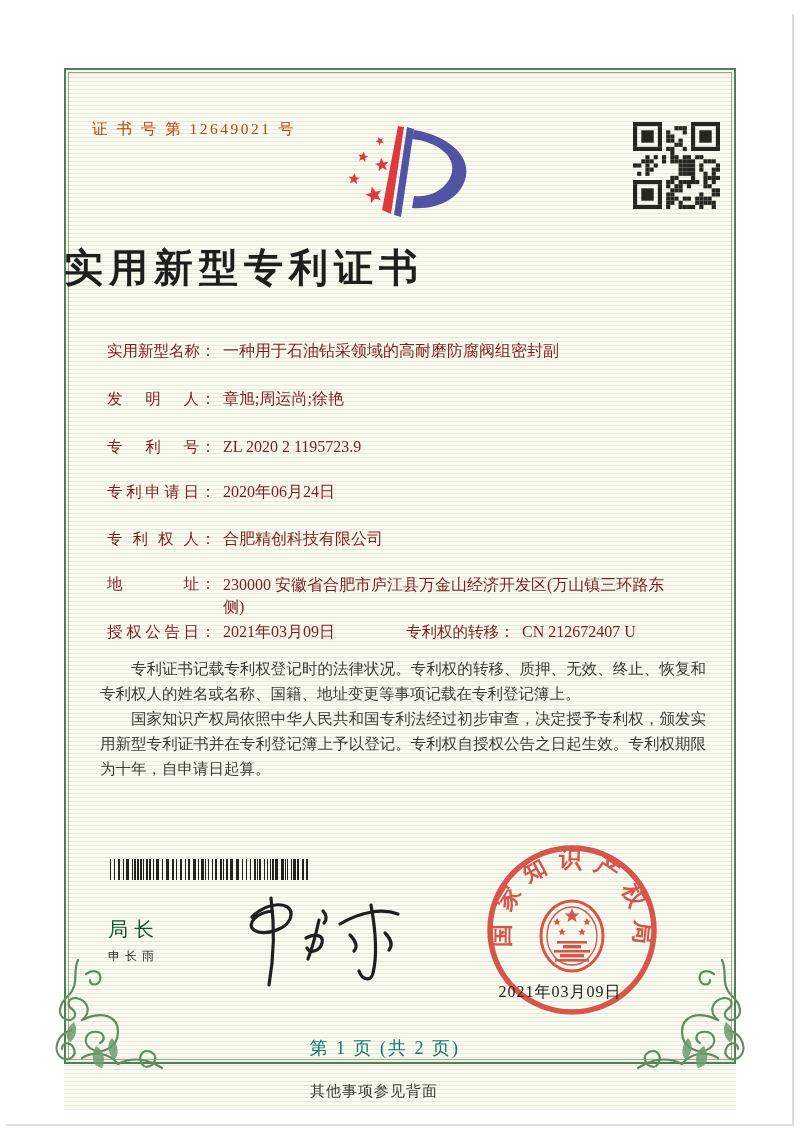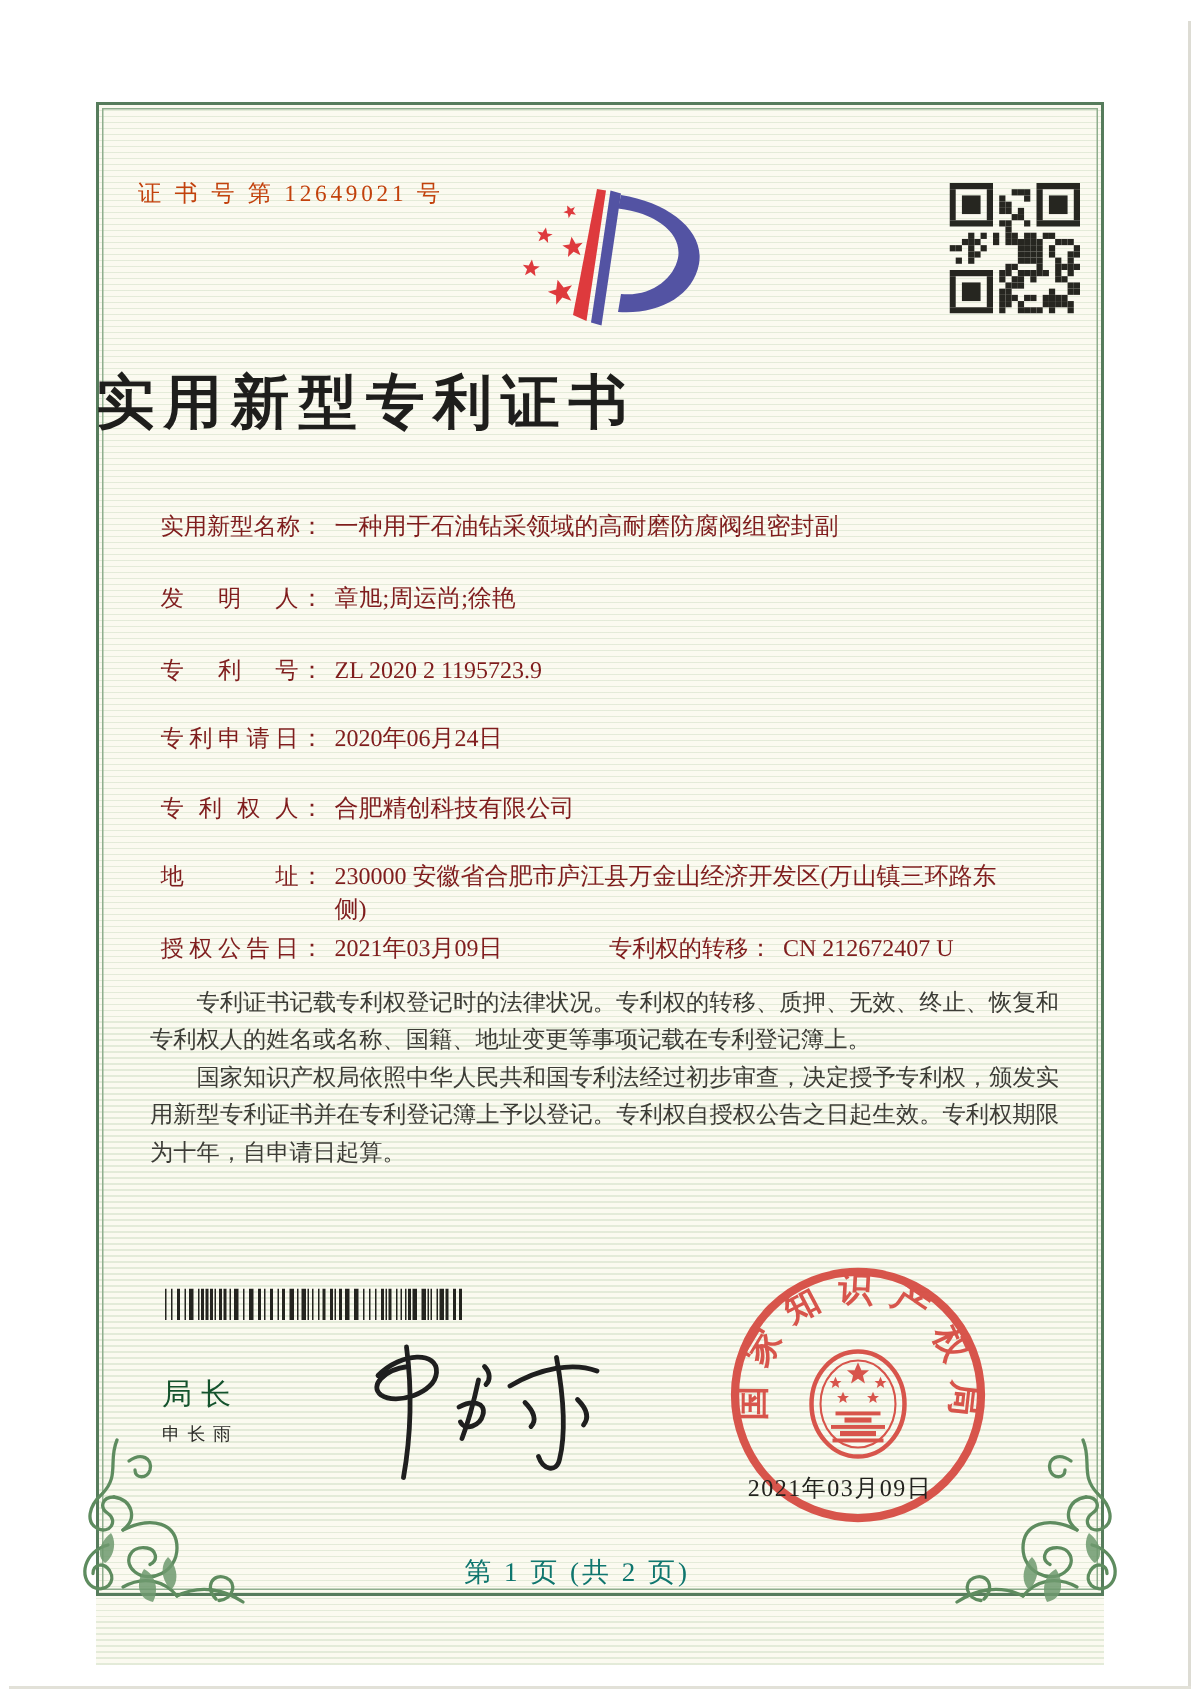--- a/index.html
+++ b/index.html
@@ -390,16 +390,17 @@
           <rect x="70" y="108" width="36" height="2.6"></rect>
           <rect x="76" y="112" width="24" height="3.4"></rect>
           <rect x="71" y="117" width="34" height="2.6"></rect>
         </g>
       </g>
     </g>
   </svg>
   <div class="seal-date">2021年03月09日</div>
 
   <div class="page-info">第 1 页 (共 2 页)</div>
+  <div class="back-note">其他事项参见背面</div>
 
   <div class="edge-r"></div>
   <div class="edge-b"></div>
 </div>
 
 </body></html>

